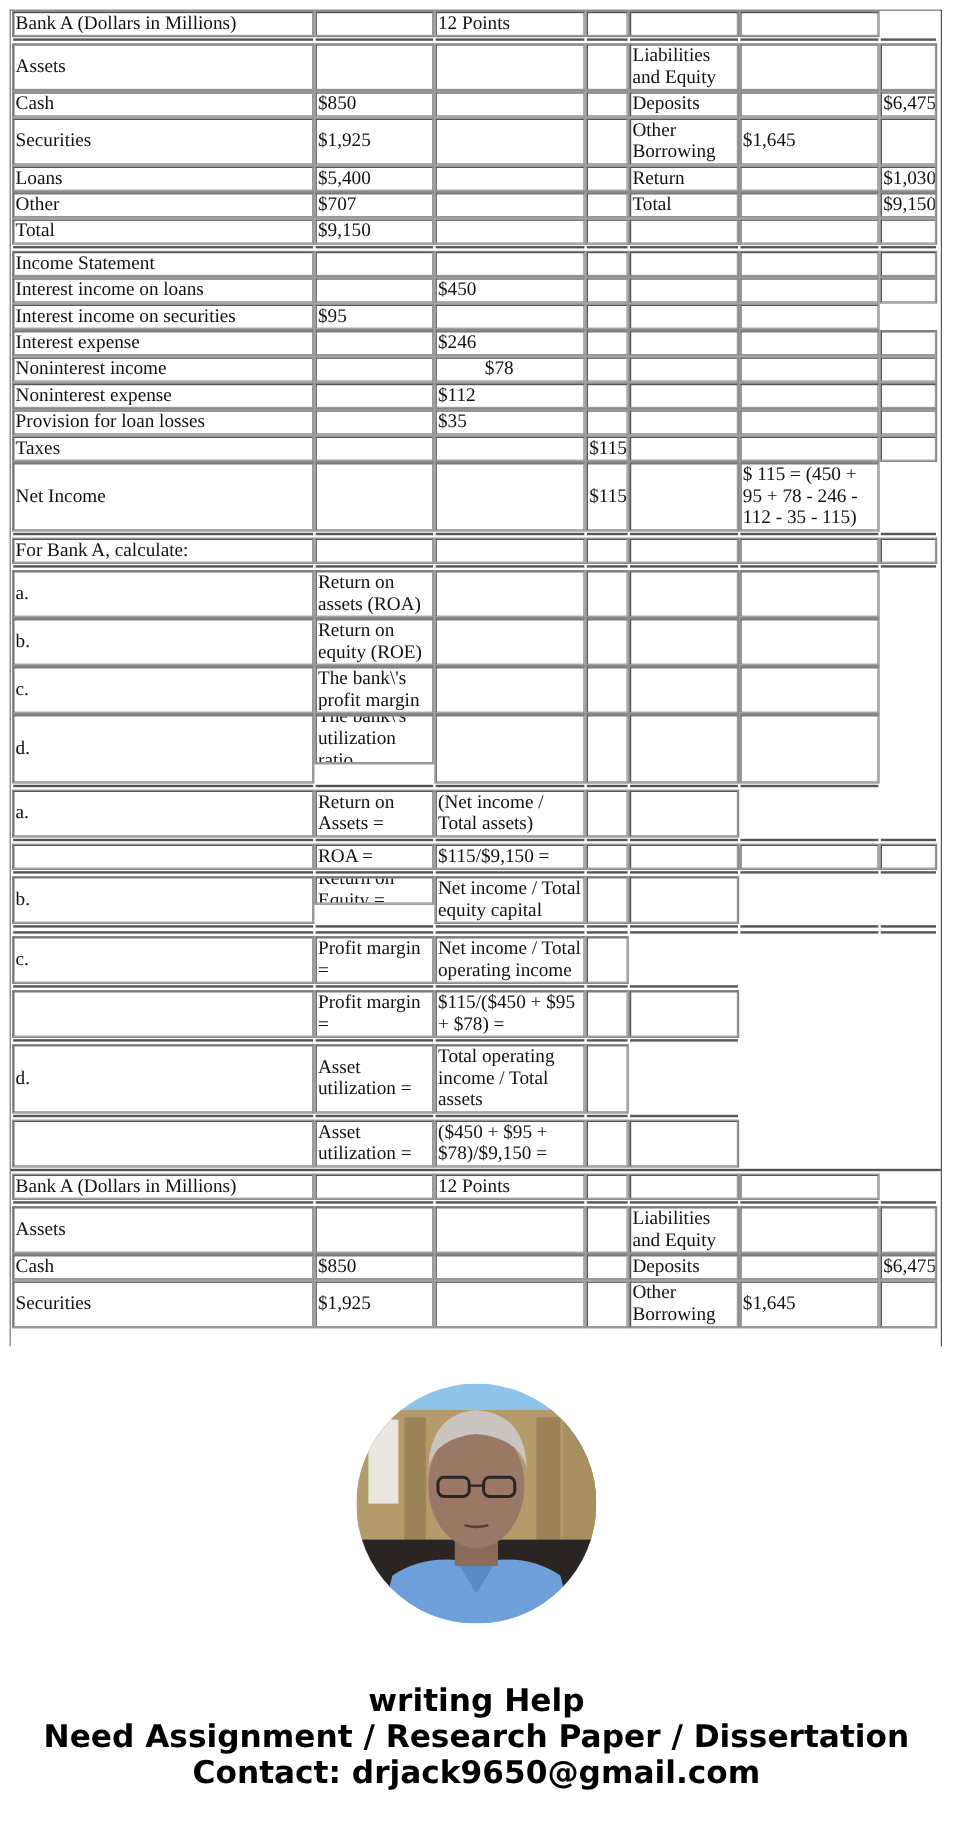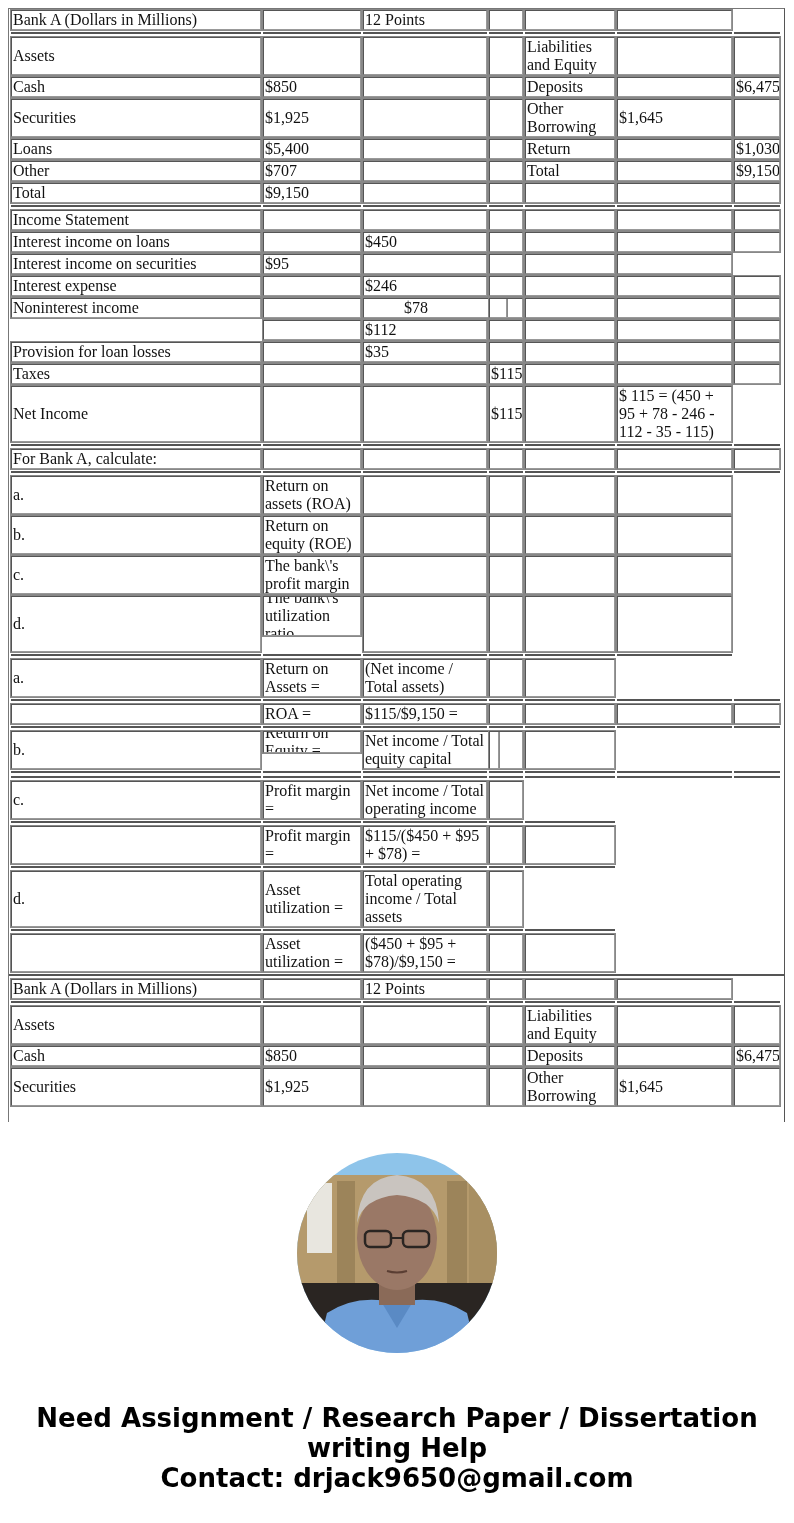--- a/index.html
+++ b/index.html
@@ -300,37 +300,40 @@
           <span></span>
         </div>
       </div>
       <div class="row" style="height: 22px;">
         <div class="cell" style="left: 2px; top: 1px; width: 250px; height: 20px;">
           <span>Noninterest income</span>
         </div>
         <div class="cell" style="left: 254px; top: 1px; width: 98px; height: 20px;">
           <span></span>
         </div>
-        <div class="cell" style="left: 354px; top: 1px; width: 144px; height: 20px; padding-left: 40px;">
+        <div class="cell" style="left: 354px; top: 1px; width: 124px; height: 20px; padding-left: 40px;">
           <span>$78</span>
         </div>
         <div class="cell" style="left: 480px; top: 1px; width: 34px; height: 20px;">
           <span></span>
         </div>
         <div class="cell" style="left: 516px; top: 1px; width: 90px; height: 20px;">
           <span></span>
         </div>
         <div class="cell" style="left: 608px; top: 1px; width: 115px; height: 20px;">
           <span></span>
         </div>
         <div class="cell" style="left: 725px; top: 1px; width: 46px; height: 20px;">
           <span></span>
         </div>
       </div>
       <div class="row" style="height: 22px;">
+        <div class="cell" style="left: 2px; top: 1px; width: 250px; height: 20px;">
+          <span>Noninterest expense</span>
+        </div>
         <div class="cell" style="left: 254px; top: 1px; width: 98px; height: 20px;">
           <span></span>
         </div>
         <div class="cell" style="left: 354px; top: 1px; width: 124px; height: 20px;">
           <span>$112</span>
         </div>
         <div class="cell" style="left: 480px; top: 1px; width: 34px; height: 20px;">
           <span></span>
         </div>
         <div class="cell" style="left: 516px; top: 1px; width: 90px; height: 20px;">
@@ -606,21 +609,21 @@
         <div class="ln" style="left: 608px; width: 115px;"></div>
         <div class="ln" style="left: 725px; width: 46px;"></div>
       </div>
       <div class="row" style="height: 40px;">
         <div class="cell" style="left: 2px; top: 1px; width: 250px; height: 38px;">
           <span>b.</span>
         </div>
         <div class="cell" style="left: 254px; top: 1px; width: 98px; height: 22px;">
           <span>Return on Equity =</span>
         </div>
-        <div class="cell" style="left: 354px; top: 1px; width: 136px; height: 38px;">
+        <div class="cell" style="left: 354px; top: 1px; width: 124px; height: 38px;">
           <span>Net income / Total equity capital</span>
         </div>
         <div class="cell" style="left: 480px; top: 1px; width: 34px; height: 38px;">
           <span></span>
         </div>
         <div class="cell" style="left: 516px; top: 1px; width: 90px; height: 38px;">
           <span></span>
         </div>
       </div>
     </div>
@@ -857,16 +860,16 @@
     <ellipse cx="100" cy="85" rx="40" ry="52" fill="#9a7866"></ellipse>
     <path d="M60 70 Q62 25 100 22 Q140 25 142 70 Q135 45 100 42 Q66 45 60 70 Z" fill="#c9c4bf"></path>
     <rect x="68" y="78" width="26" height="16" rx="5" fill="none" stroke="#2a2522" stroke-width="2.5"></rect>
     <rect x="106" y="78" width="26" height="16" rx="5" fill="none" stroke="#2a2522" stroke-width="2.5"></rect>
     <line x1="94" y1="85" x2="106" y2="85" stroke="#2a2522" stroke-width="2"></line>
     <path d="M90 118 Q100 121 110 118" stroke="#5a3e33" stroke-width="2" fill="none"></path>
   </svg>
 </div>
 
 <div class="footer">
+  <div>writing Help</div>
   <div>Need Assignment / Research Paper / Dissertation</div>
-  <div>writing Help</div>
   <div>Contact: drjack9650@gmail.com</div>
 </div>
 
 </body></html>

